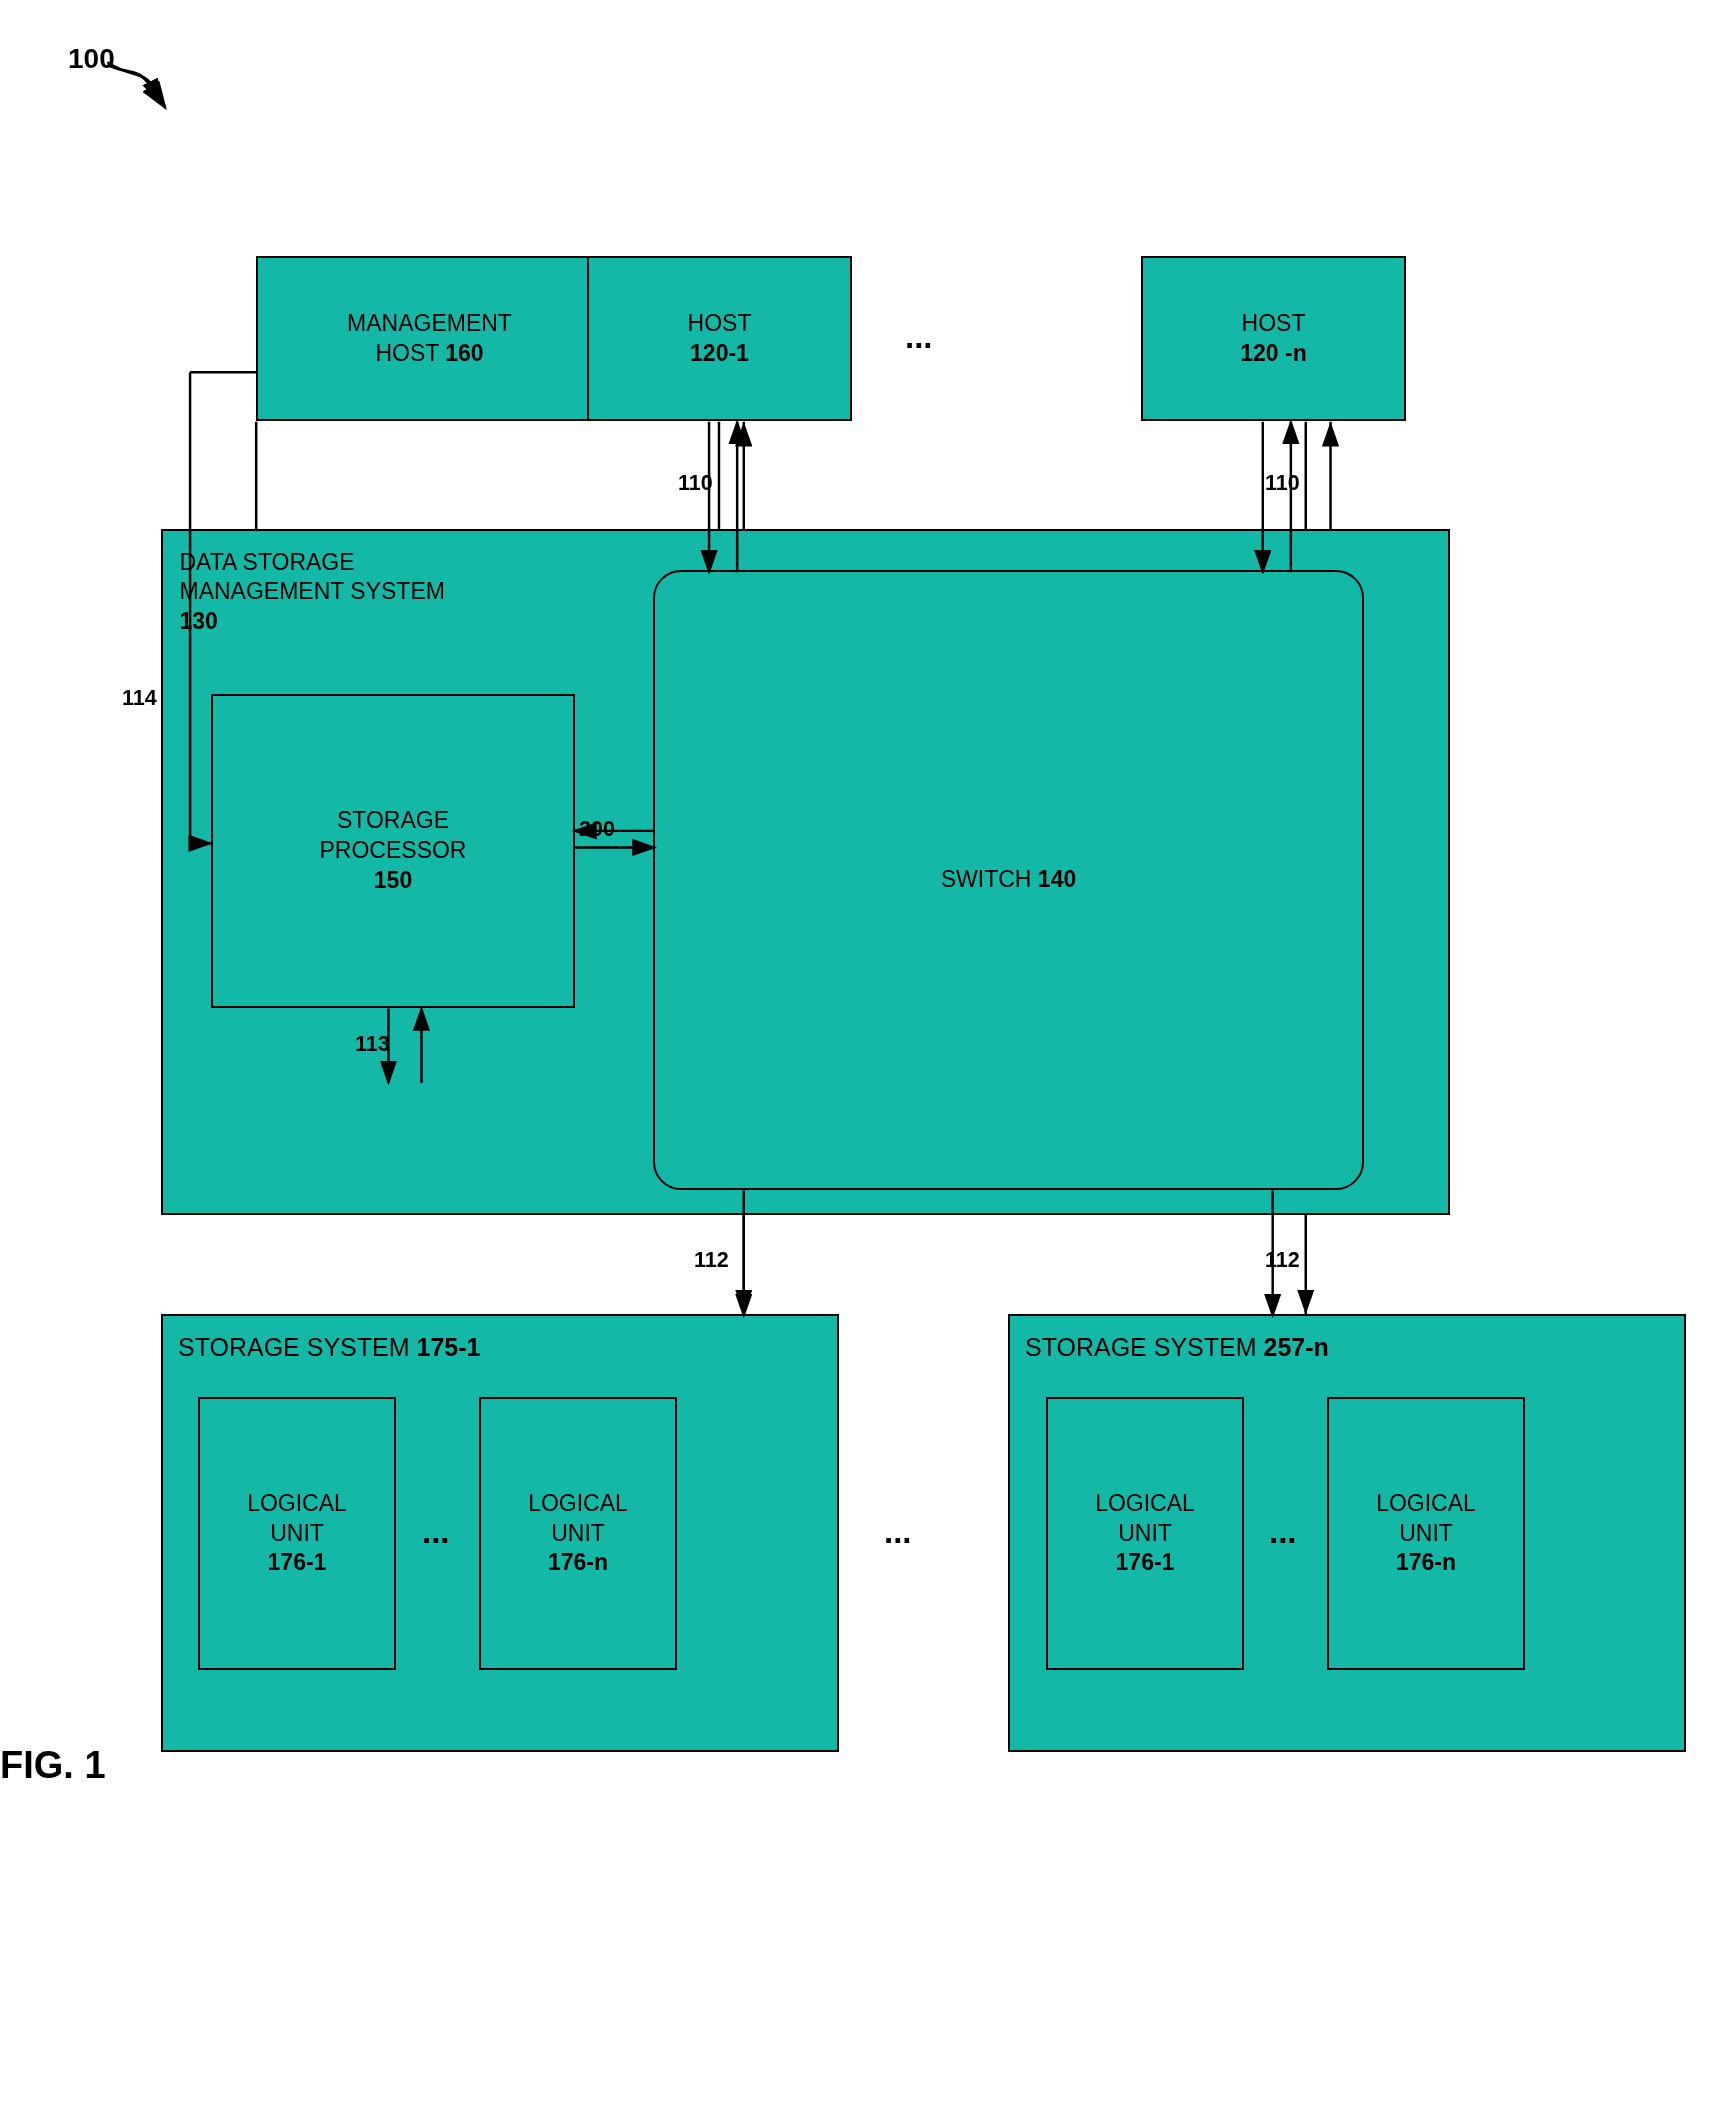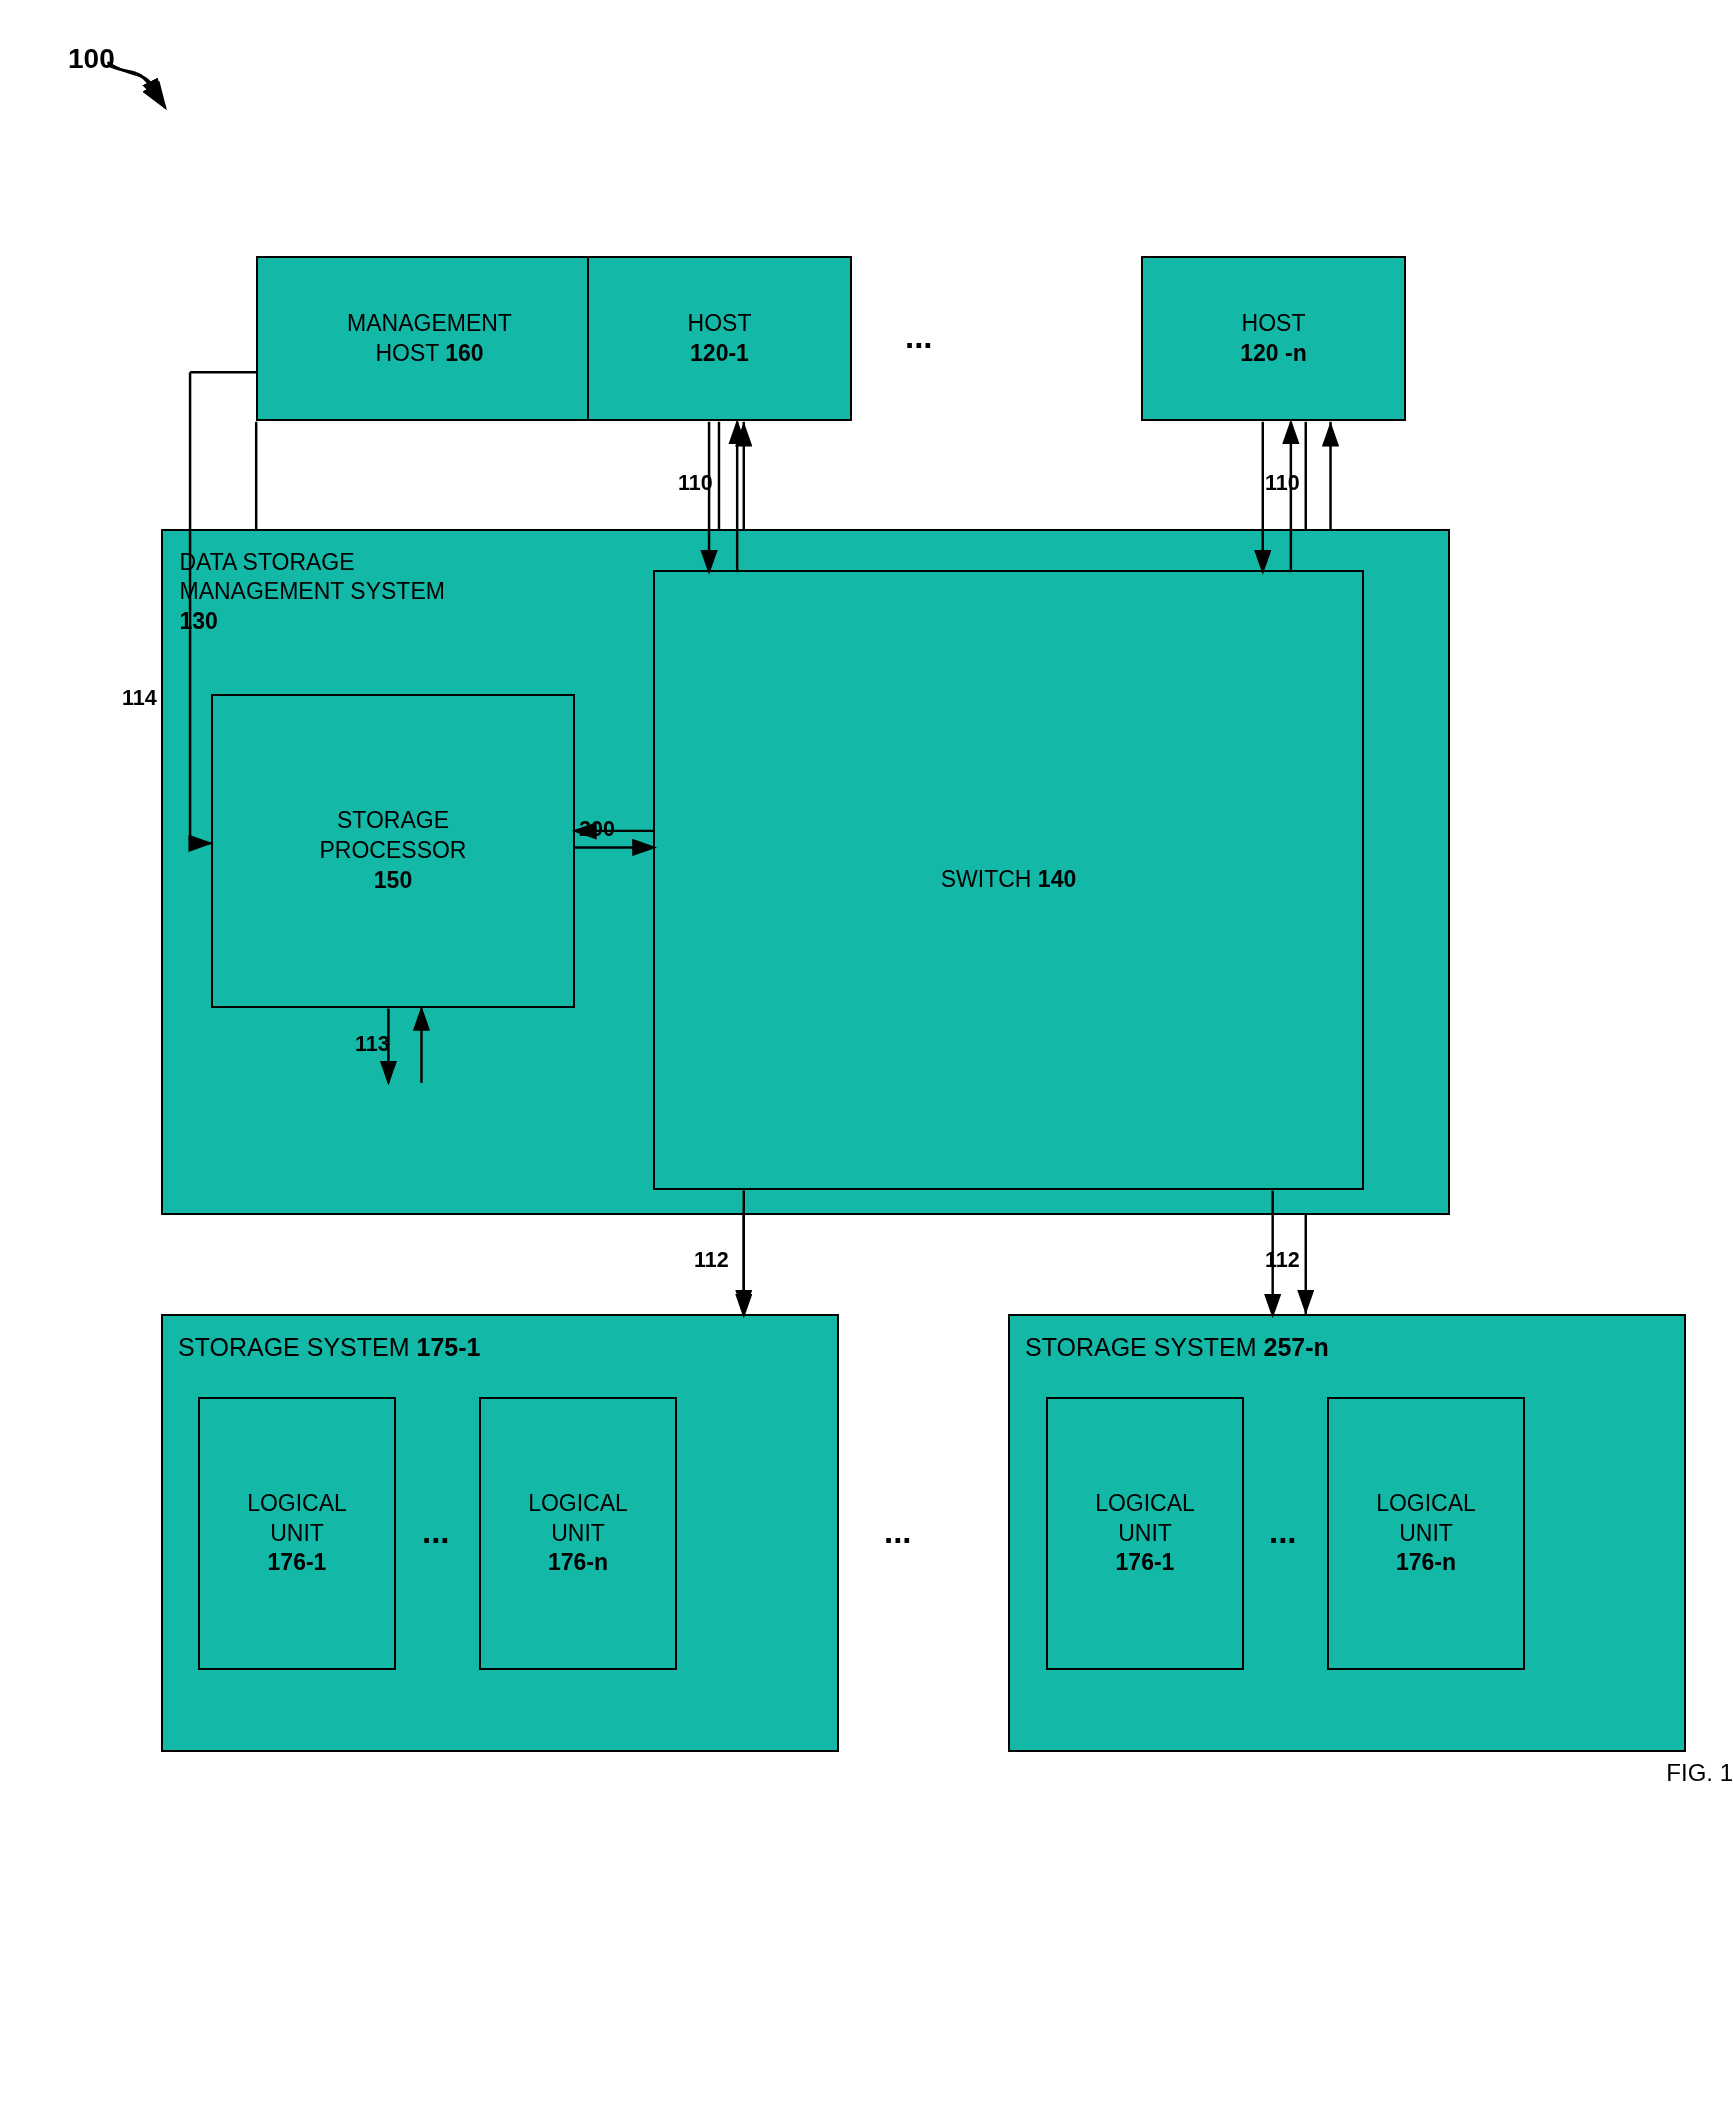--- a/index.html
+++ b/index.html
@@ -35,24 +35,24 @@
       line-height: 1.3;
       color: #000;
     }
 
     .box-label strong {
       font-weight: bold;
     }
 
     .fig-label {
       position: absolute;
-      font-size: 24px;
-      font-weight: normal;
-      color: #000;
-      text-align: right;
+      font-size: 38px;
+      font-weight: bold;
+      color: #000;
+      text-align: left;
     }
 
     .diagram-ref {
       position: absolute;
       font-size: 28px;
       font-weight: bold;
       color: #000;
     }
 
     .connector-label {
@@ -143,21 +143,21 @@
       DATA STORAGE<br>MANAGEMENT SYSTEM<br><strong>130</strong>
     </div>
   </div>
 
   <div class="box" style="left:211px; top:694px; width:364px; height:314px;">
     <div class="box-label">
       STORAGE<br>PROCESSOR<br><strong>150</strong>
     </div>
   </div>
 
-  <div class="box" style="left:653px; top:570px; width:711px; height:620px;">
+  <div class="box" style="left:653px; top:570px; width:711px; height:620px;border-radius:28px;">
     <div class="box-label">
       SWITCH <strong>140</strong>
     </div>
   </div>
 
 
   <div class="connector-label" style="left:122px; top:686px;">114</div>
 
   <div class="connector-label" style="left:678px; top:471px;">110</div>
 

